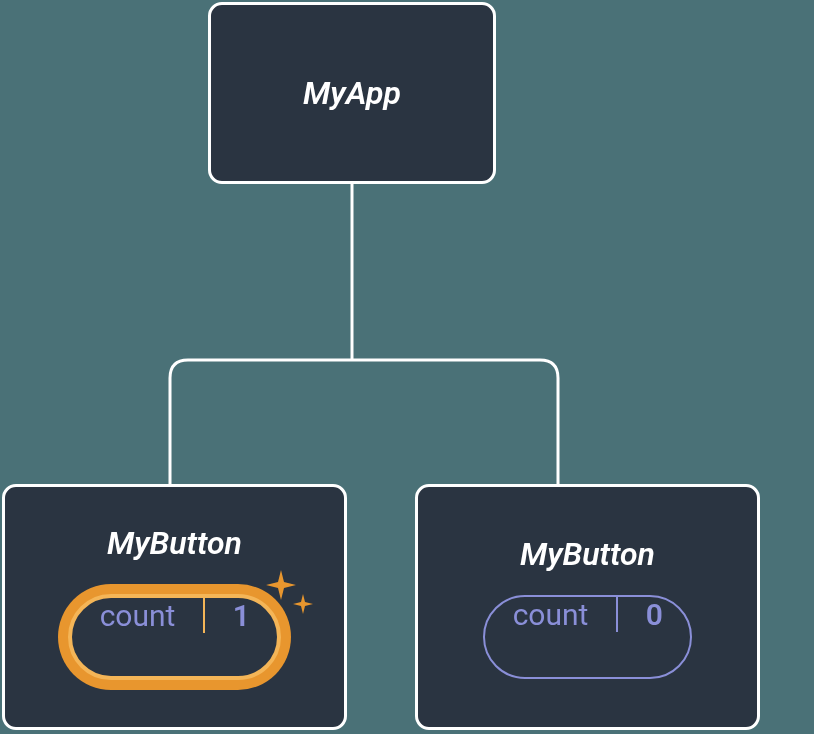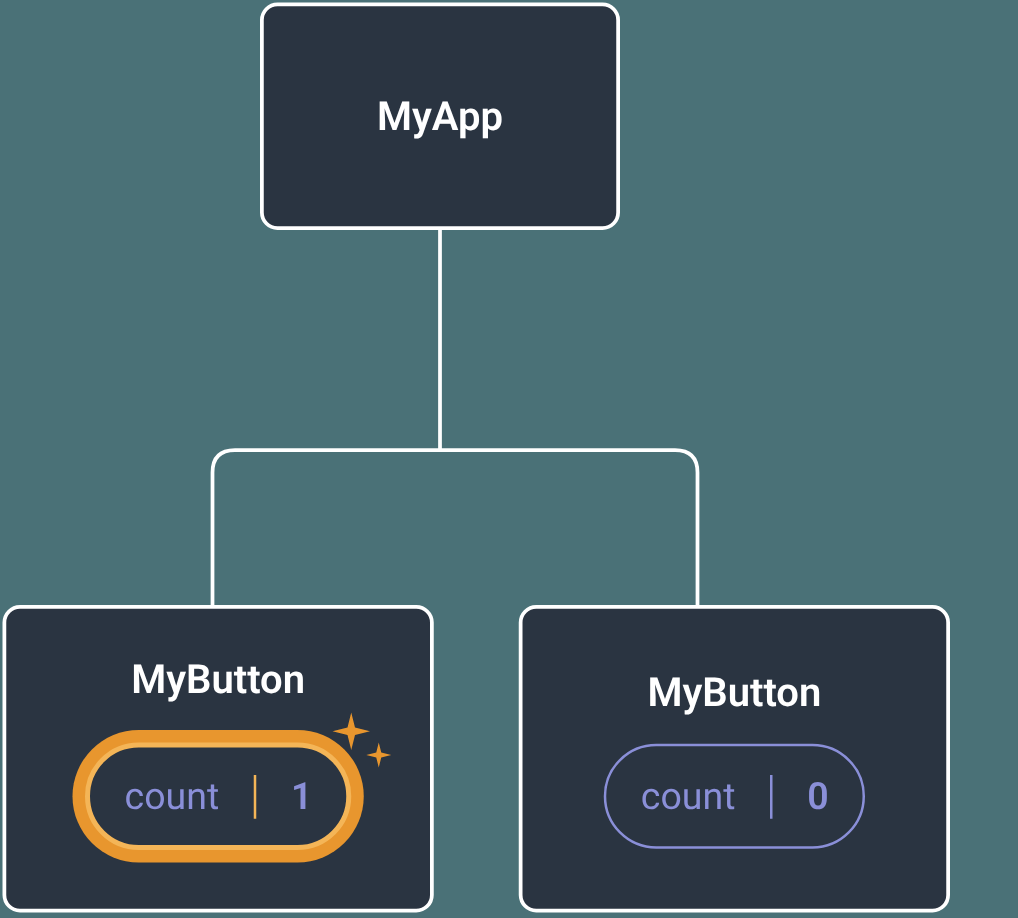--- a/index.html
+++ b/index.html
@@ -18,20 +18,21 @@
     border-radius: 14px;
     display: flex;
     flex-direction: column;
     align-items: center;
     justify-content: center;
   }
   .node-title {
     color: #fff;
     font-size: 32px;
     font-weight: 600;
+    font-style: italic;
   }
   .root-node {
     left: 208px;
     top: 2px;
     width: 288px;
     height: 182px;
   }
   .child-node {
     width: 345px;
     height: 246px;
@@ -45,21 +46,21 @@
   }
   .pill {
     display: flex;
     align-items: stretch;
     border-radius: 999px;
     overflow: visible;
     position: relative;
   }
   .pill-inner {
     display: flex;
-    align-items: center;
+    align-items: flex-start;
     border-radius: 999px;
     overflow: hidden;
     height: 88px;
   }
   .pill-highlight {
     padding: 10px;
     background: #e8962e;
     border-radius: 999px;
   }
   .pill-highlight .pill-inner {

